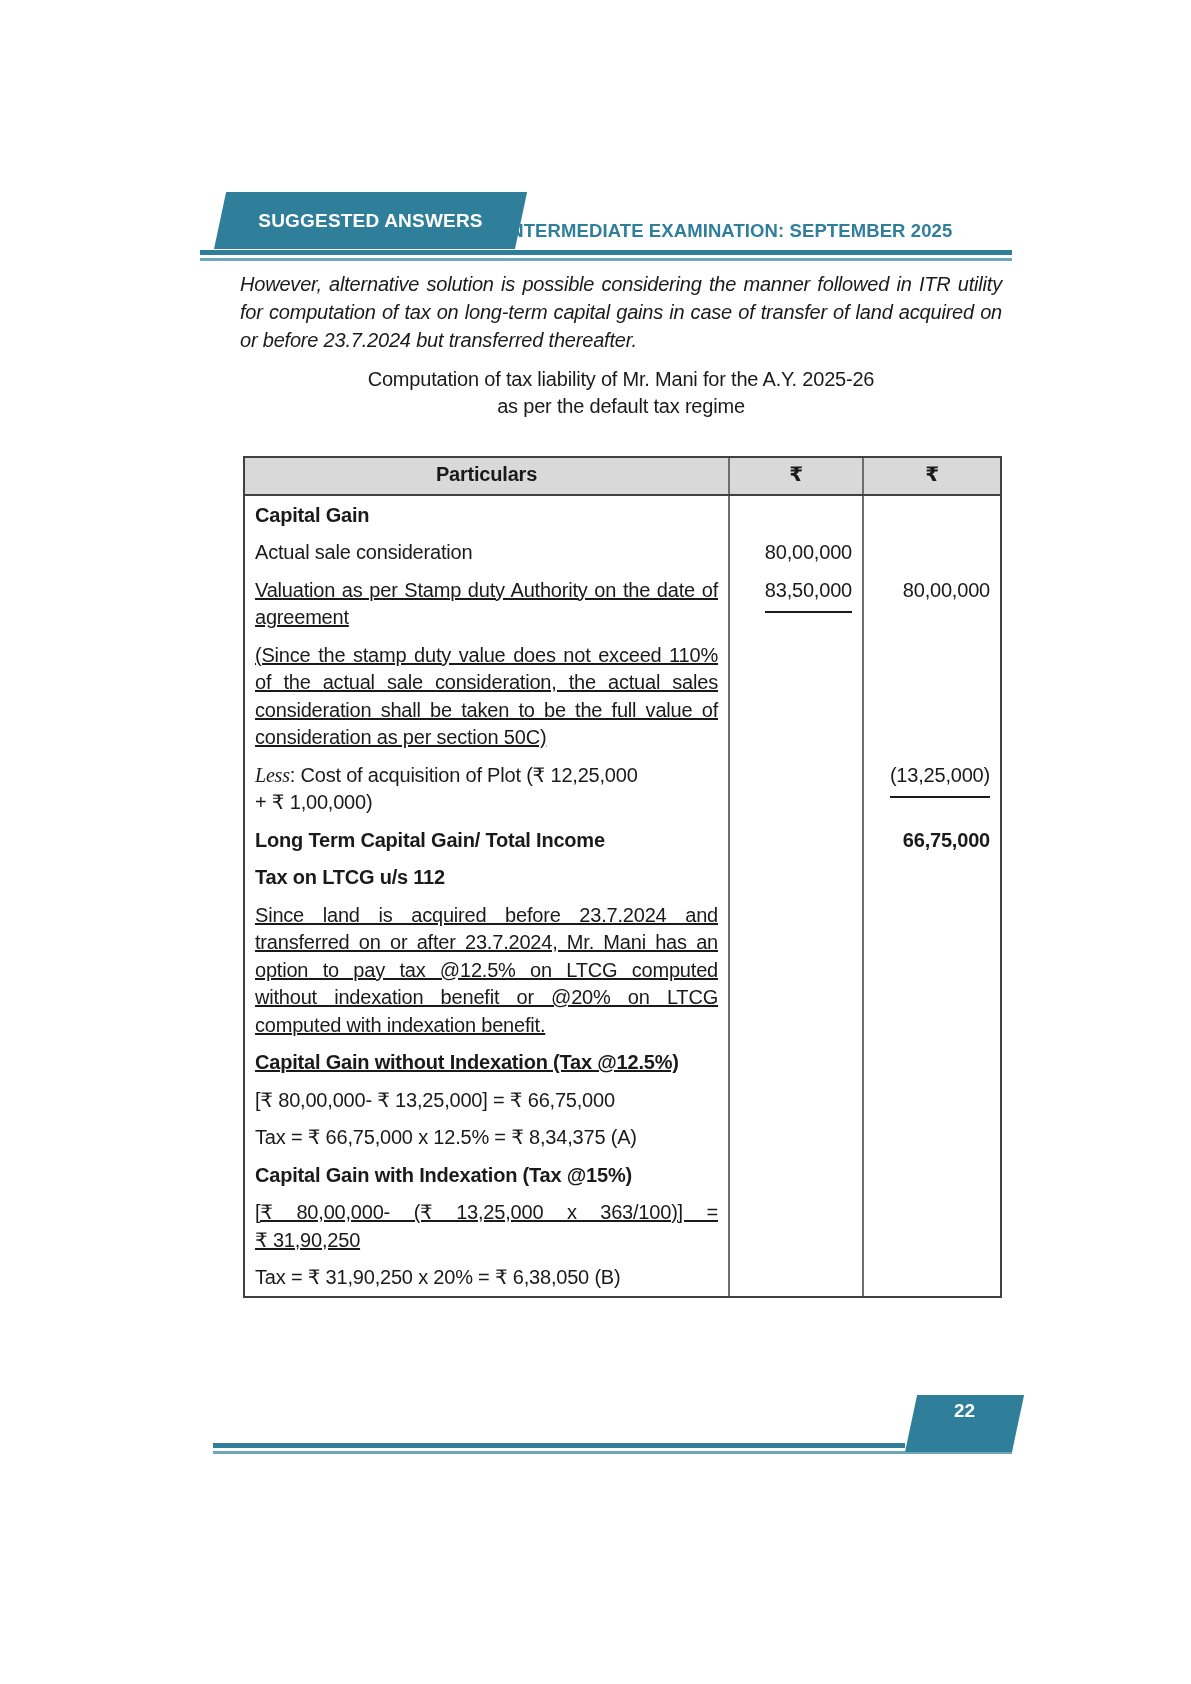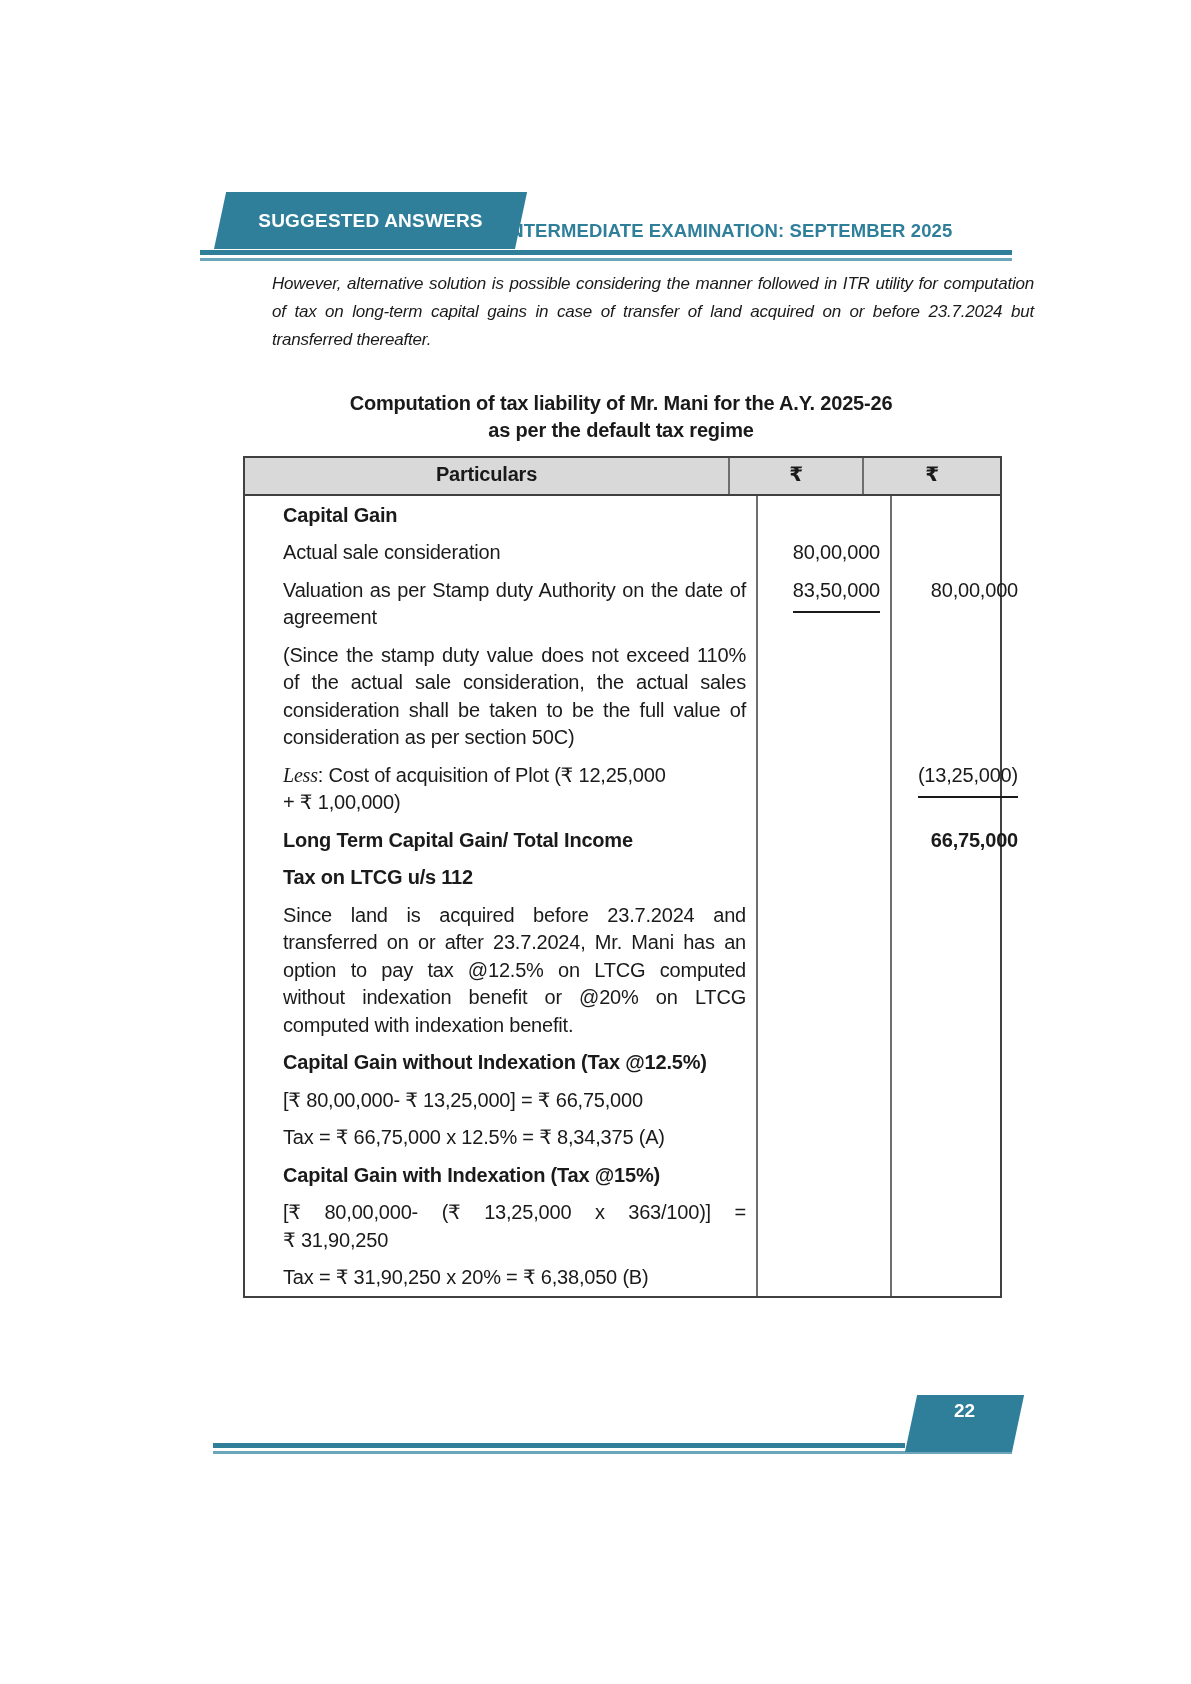--- a/index.html
+++ b/index.html
@@ -28,46 +28,46 @@
   .header-title{
     position:absolute;left:505px;top:220px;
     font-size:18.5px;font-weight:bold;color:var(--teal);letter-spacing:.1px;white-space:nowrap;
   }
   .rule{position:absolute;}
   .hrule-thick{left:200px;top:250px;width:812px;height:5px;background:var(--teal);}
   .hrule-thin{left:200px;top:258px;width:812px;height:3px;background:var(--teal-light);}
   
   .intro{
     position:absolute;left:240px;top:270px;width:762px;
-    font-size:17px;font-style:italic;line-height:28px;text-align:justify;letter-spacing:-.2px;margin-left:32px;
+    font-size:20px;font-style:italic;line-height:28px;text-align:justify;letter-spacing:-.2px;
   }
   
   .heading{
     position:absolute;left:240px;top:366px;width:762px;text-align:center;
-    font-weight:bold;font-size:20px;line-height:27px;letter-spacing:-.2px;margin-top:24px;
+    font-weight:normal;font-size:20px;line-height:27px;letter-spacing:-.2px;
   }
   
   .comp-table{
     position:absolute;left:243px;top:456px;width:759px;box-sizing:border-box;
     border:2px solid var(--border-dark);
     font-size:20px;line-height:27.5px;letter-spacing:-.2px;
   }
   .t-header{
     display:grid;grid-template-columns:485px 134px 136px;
     background:var(--header-bg);border-bottom:2px solid var(--border-dark);
   }
   .hcell{box-sizing:border-box;padding:3px 9px 5px;text-align:center;font-weight:bold;}
   .hcell.hc1,.hcell.hc2{border-right:2px solid var(--border-gray);}
-  .t-row{display:grid;grid-template-columns:485px 134px 136px;margin-left:28px;}
+  .t-row{display:grid;grid-template-columns:485px 134px 136px;}
   .cell{box-sizing:border-box;padding:6px 10px 4px;}
   .c1{border-right:2px solid var(--border-gray);}
   .c2{border-right:2px solid var(--border-gray);text-align:right;}
   .c3{text-align:right;}
   .b{font-weight:bold;}
-  .j{text-align:justify;}
+  .j{text-align:justify;text-decoration:underline;}
   .u{border-bottom:2px solid var(--text);padding-bottom:10px;}
   .cell em{font-style:italic;font-family:Liberation Serif, serif;}
   
   .frule-thick{left:213px;top:1443px;width:692px;height:5px;background:var(--teal);}
   .frule-thin{left:213px;top:1451px;width:799px;height:3px;background:var(--teal-light);}
   .page-badge{
     position:absolute;left:905px;top:1395px;width:107px;height:57px;
     background:var(--teal);transform:skewX(-12deg);transform-origin:0 100%;
   }
   .page-badge-label{

